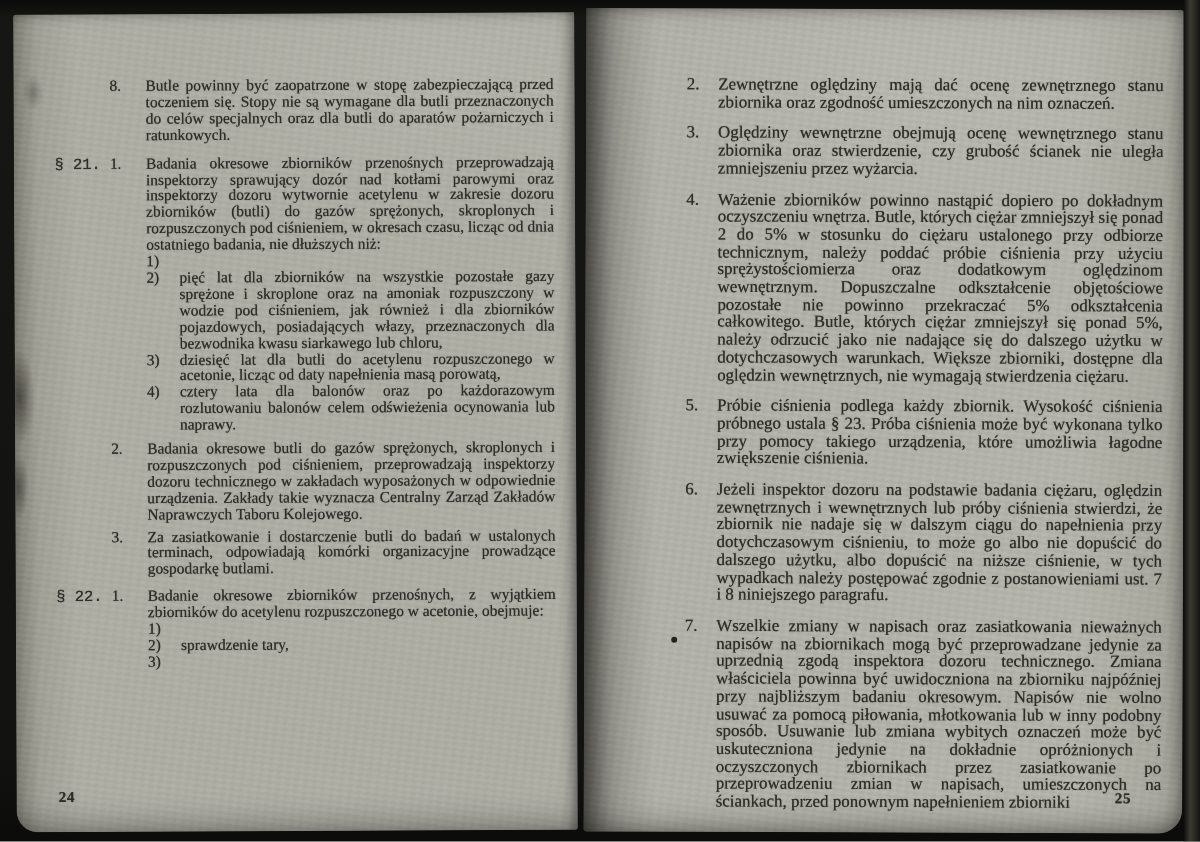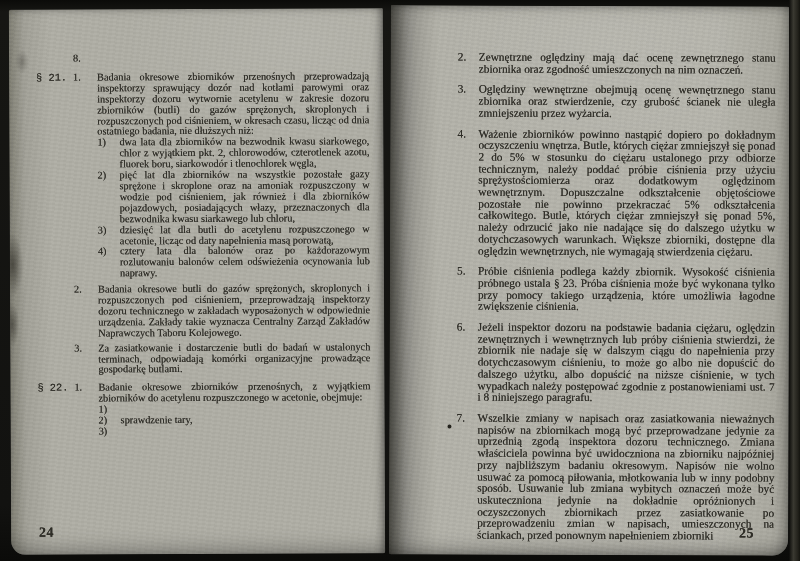--- a/index.html
+++ b/index.html
@@ -71,21 +71,21 @@
   #right-page .block{grid-template-columns:67px 21px 1fr;}
   #right-page .block + .block{margin-top:9px;}
 
   .mt8{margin-top:8px;}
   .mt5{margin-top:5px;}
   .mt4{margin-top:4px;}
   .mt7{margin-top:7px;}
 
   .pagenum{
     position:absolute;bottom:16px;
-    font-size:14px;font-weight:bold;letter-spacing:0.5px;text-align:right;
+    font-size:10px;font-weight:bold;letter-spacing:0.5px;text-align:right;
   }
   #left-page .pagenum{left:28px;}
   #right-page .pagenum{right:34px;}
 
   #right-edge-band{
     position:absolute;left:789px;top:0;width:11px;height:561px;
     background:linear-gradient(to right,#0c0c0a,#3a3931 40%,#23221c 80%,#14140f);
   }
   #ink-speck{
     position:absolute;left:58px;top:419px;width:4px;height:4px;border-radius:50%;
@@ -95,32 +95,32 @@
 </head>
 <body>
 
 <div id="scan">
 
   <div class="page" id="left-page">
 
     <div class="block">
       <span class="sec"></span>
       <span class="num">8.</span>
+      <span class="txt">Butle powinny być zaopatrzone w stopę zabezpieczającą przed toczeniem się. Stopy nie są wymagane dla butli przeznaczonych do celów specjalnych oraz dla butli do aparatów pożarniczych i ratunkowych.</span>
     </div>
 
     <div class="block mt8">
       <span class="sec">§ 21.</span>
       <span class="num">1.</span>
       <span class="txt">Badania okresowe zbiorników przenośnych przeprowadzają inspektorzy sprawujący dozór nad kotłami parowymi oraz inspektorzy dozoru wytwornie acetylenu w zakresie dozoru zbiorników (butli) do gazów sprężonych, skroplonych i rozpuszczonych pod ciśnieniem, w okresach czasu, licząc od dnia ostatniego badania, nie dłuższych niż:</span>
     </div>
 
     <div class="block sub">
       <span class="sec"></span>
       <span class="num">1)</span>
-      <span class="txt">dwa lata dla zbiorników na bezwodnik kwasu siarkowego, chlor z wyjątkiem pkt. 2, chlorowodów, czterotlenek azotu, fluorek boru, siarkowodór i tlenochlorek węgla,</span>
     </div>
 
     <div class="block sub">
       <span class="sec"></span>
       <span class="num">2)</span>
       <span class="txt">pięć lat dla zbiorników na wszystkie pozostałe gazy sprężone i skroplone oraz na amoniak rozpuszczony w wodzie pod ciśnieniem, jak również i dla zbiorników pojazdowych, posiadających włazy, przeznaczonych dla bezwodnika kwasu siarkawego lub chloru,</span>
     </div>
 
     <div class="block sub">
       <span class="sec"></span>

